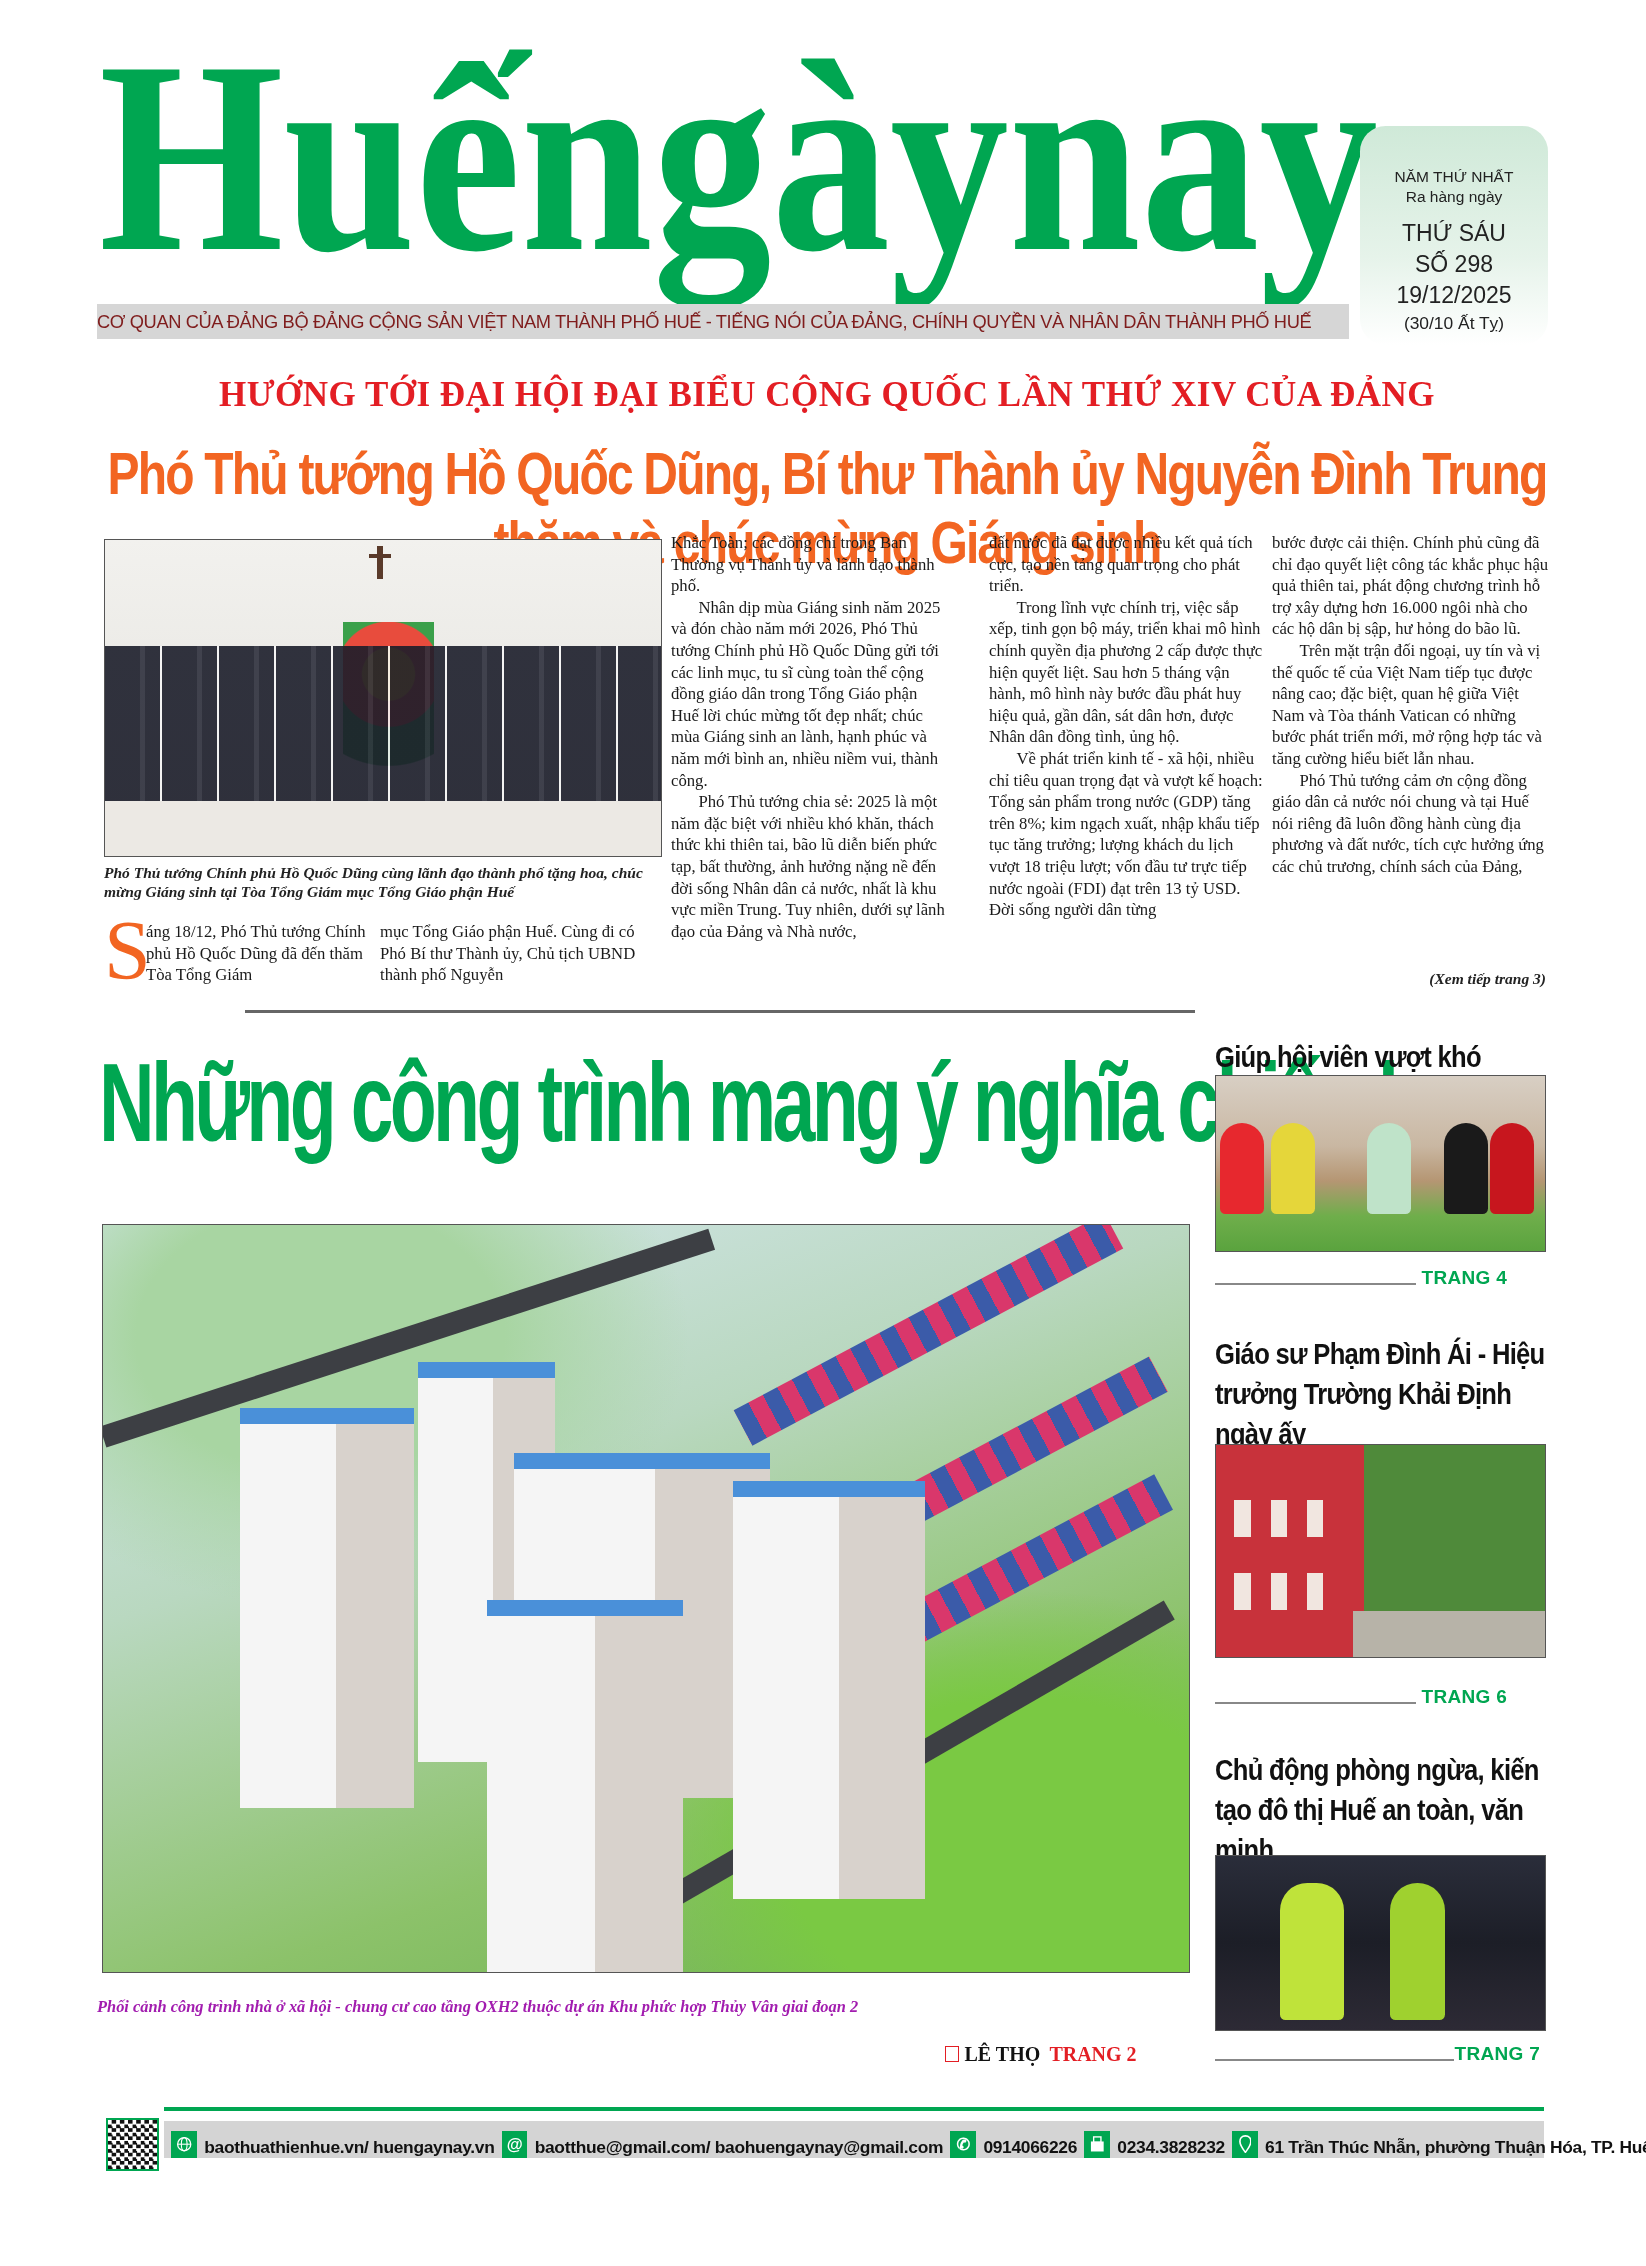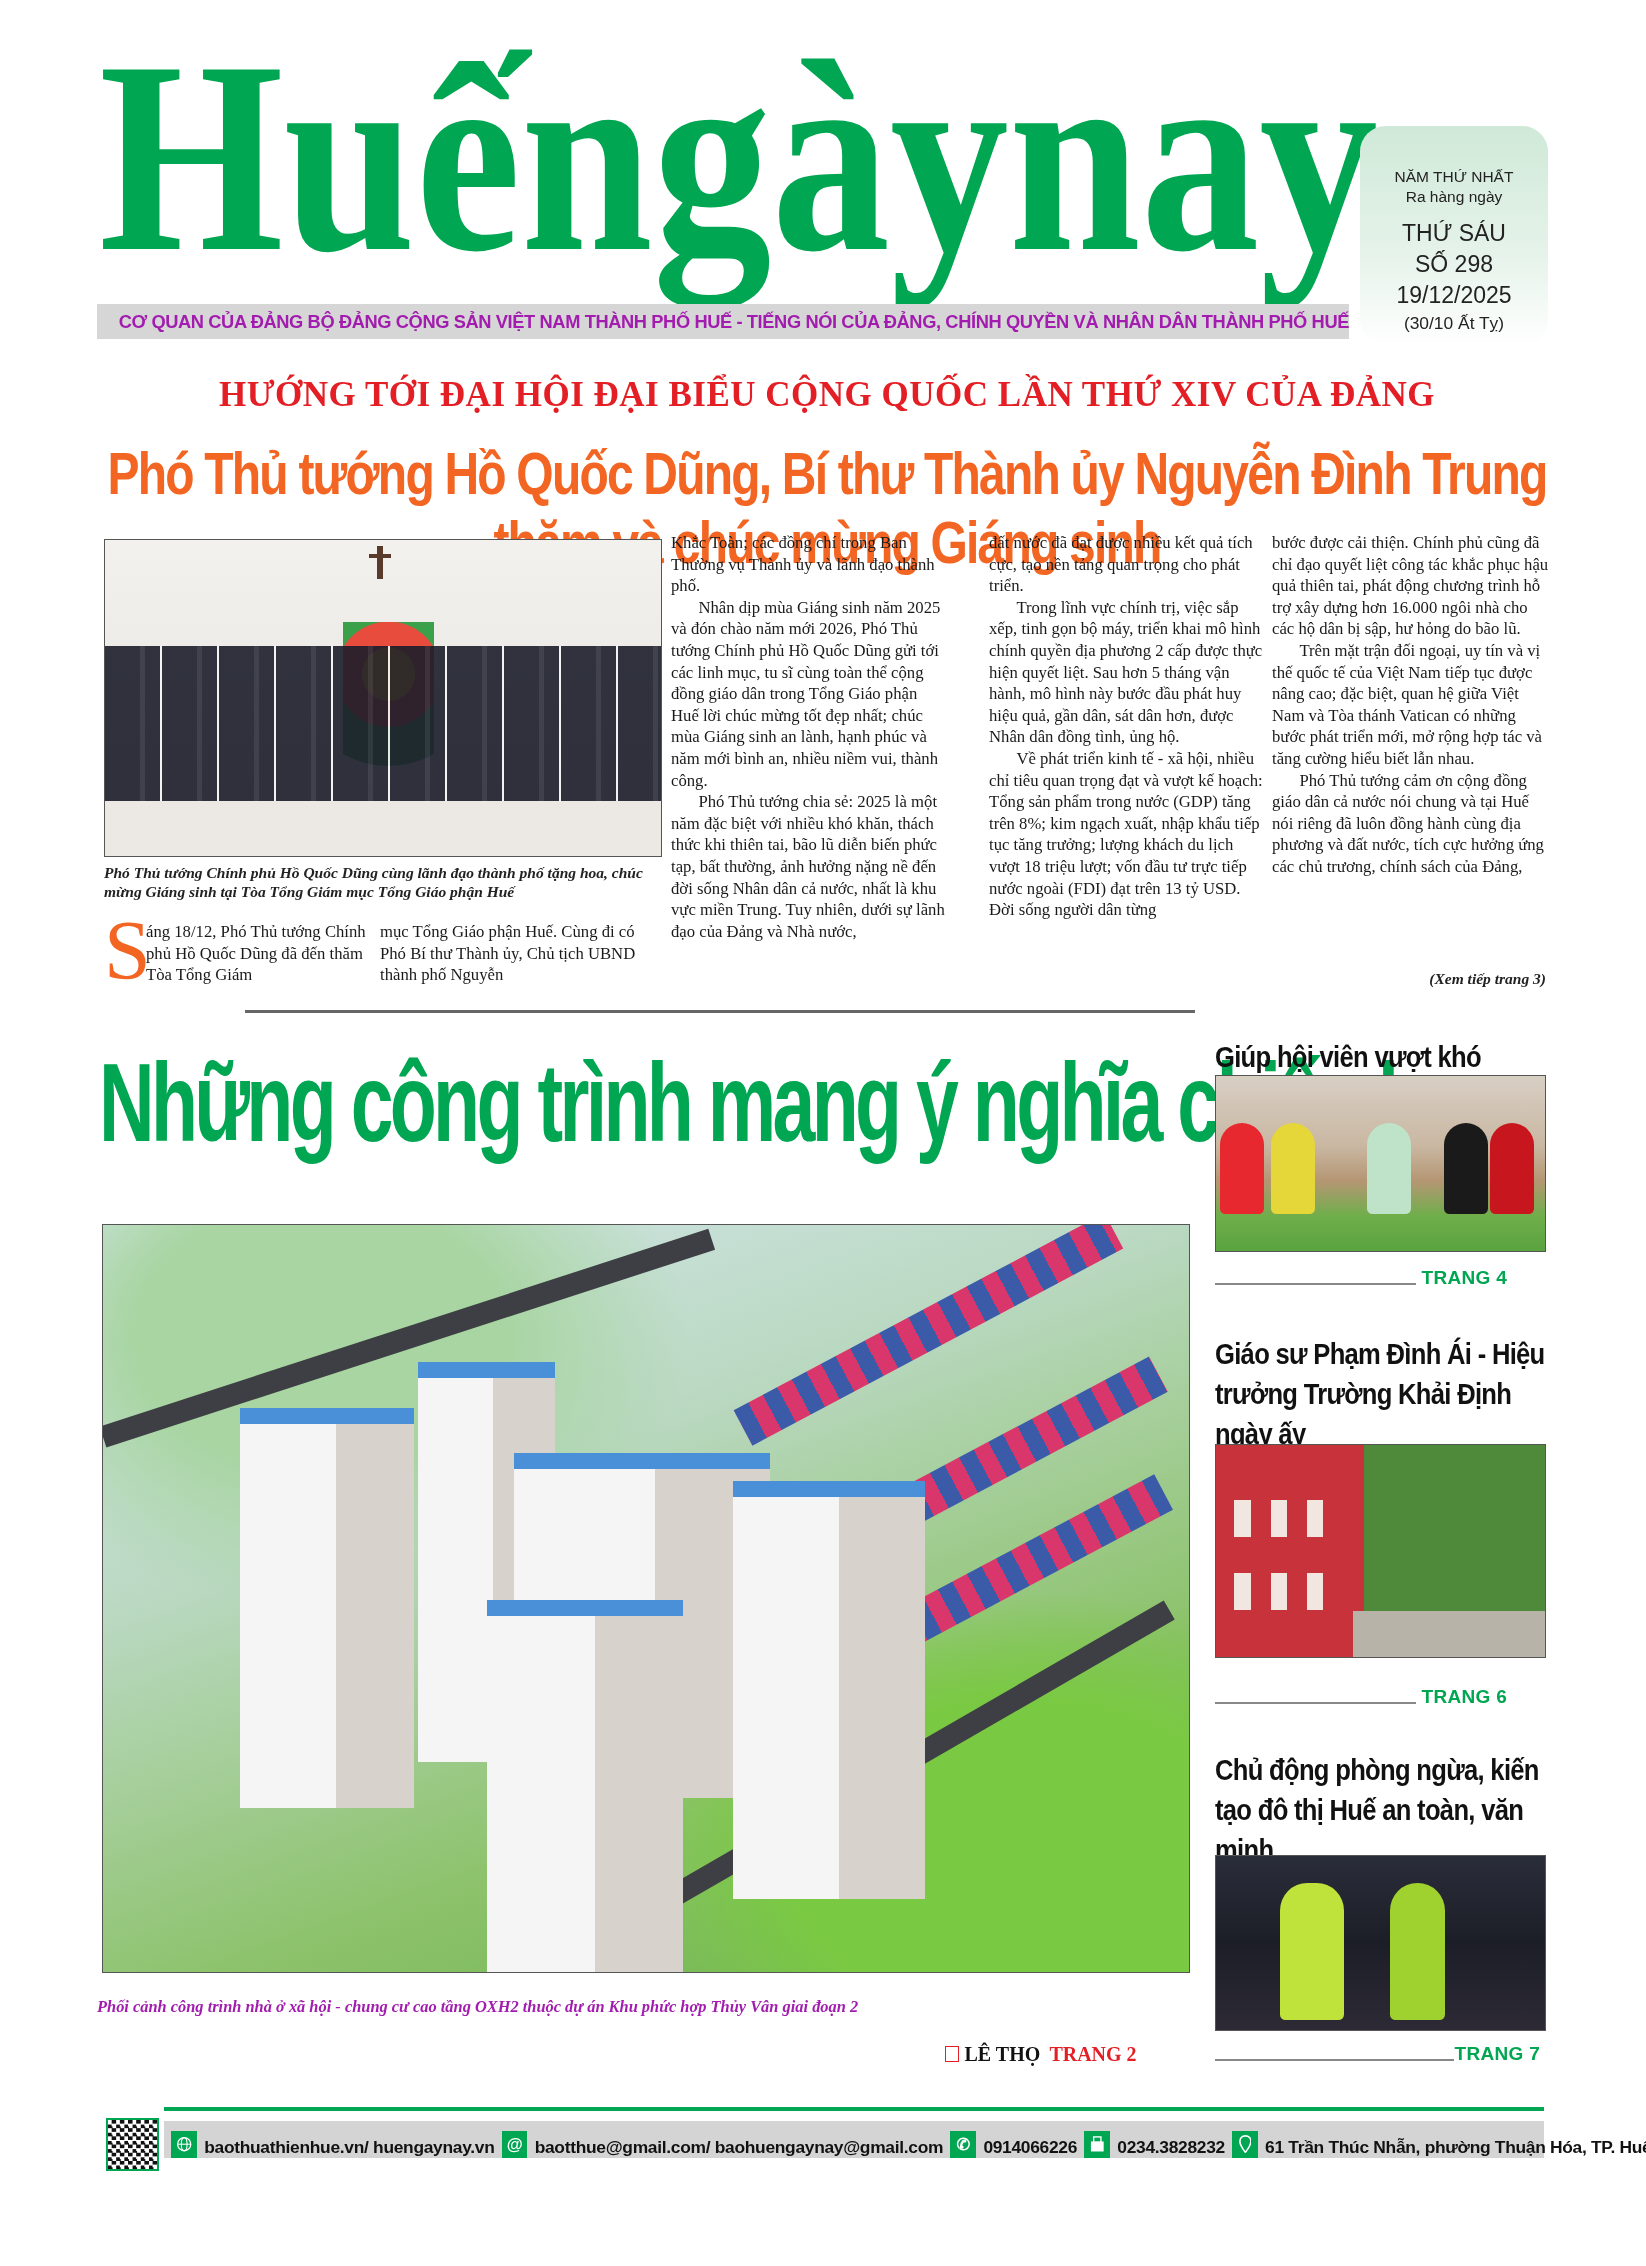--- a/index.html
+++ b/index.html
@@ -10,22 +10,22 @@
   .masthead-title { left: 99px; top: 37px; width: 1279px; height: 274px; }
   .masthead-title svg { width: 100%; height: 100%; }
   .issue-box { left: 1360px; top: 126px; width: 188px; height: 219px; border-radius: 25.6px;
     background: linear-gradient(180deg, #cfe9d8 0%, #e6f3ea 60%, #ffffff 100%); text-align: center;
     font-family: "Liberation Sans", sans-serif; color: #222; }
   .issue-box .small { font-size: 15.5px; line-height: 20px; }
   .issue-box .big { font-size: 23px; line-height: 31px; }
   .issue-box .first { padding-top: 41px; }
   .issue-box .gap { margin-top: 11px; }
   .tagline-bar { left: 97px; top: 304px; width: 1252px; height: 35px; background: #d6d6d6;
-    font-family: "Liberation Sans", sans-serif; font-weight: bold; font-size: 18.3px; line-height: 35px;
-    color: #a21caf; text-align: right; letter-spacing: -0.4px; transform-origin: left; }
+    font-family: "Liberation Sans", sans-serif; font-weight: normal; font-size: 18.3px; line-height: 35px;
+    color: #7f1d1d; text-align: left; letter-spacing: -0.4px; transform-origin: left; }
 
   
   .kicker { left: 99px; top: 375px; width: 1456px; text-align: center; font-family: "Liberation Serif", serif;
     font-weight: bold; font-size: 35px; color: #e31e24; letter-spacing: 0.5px; }
   .lead-headline { left: 99px; top: 439px; width: 1456px; text-align: center; font-family: "Liberation Sans", sans-serif;
     font-weight: bold; font-size: 48px; color: #f26522; letter-spacing: -1.8px; transform: scaleY(1.25); transform-origin: top; }
 
   
   .photo { overflow: hidden; border: 1.8px solid #555; }
   .lead-photo { left: 104px; top: 539px; width: 556px; height: 316px;

